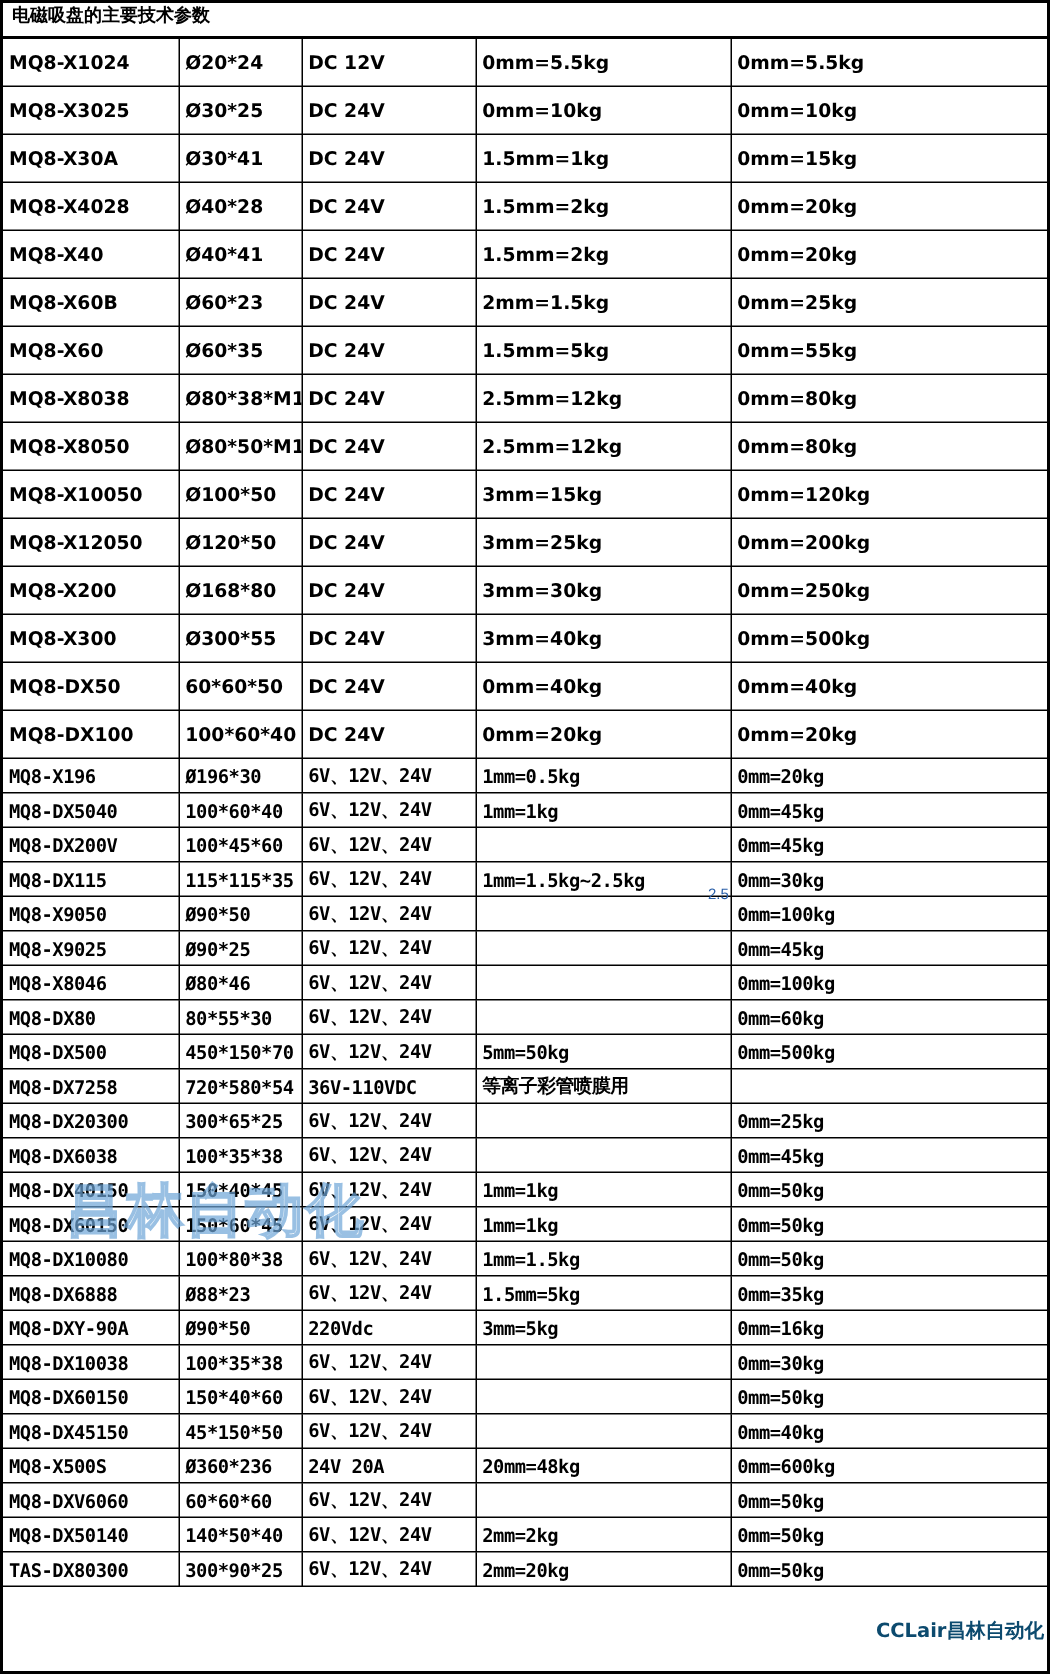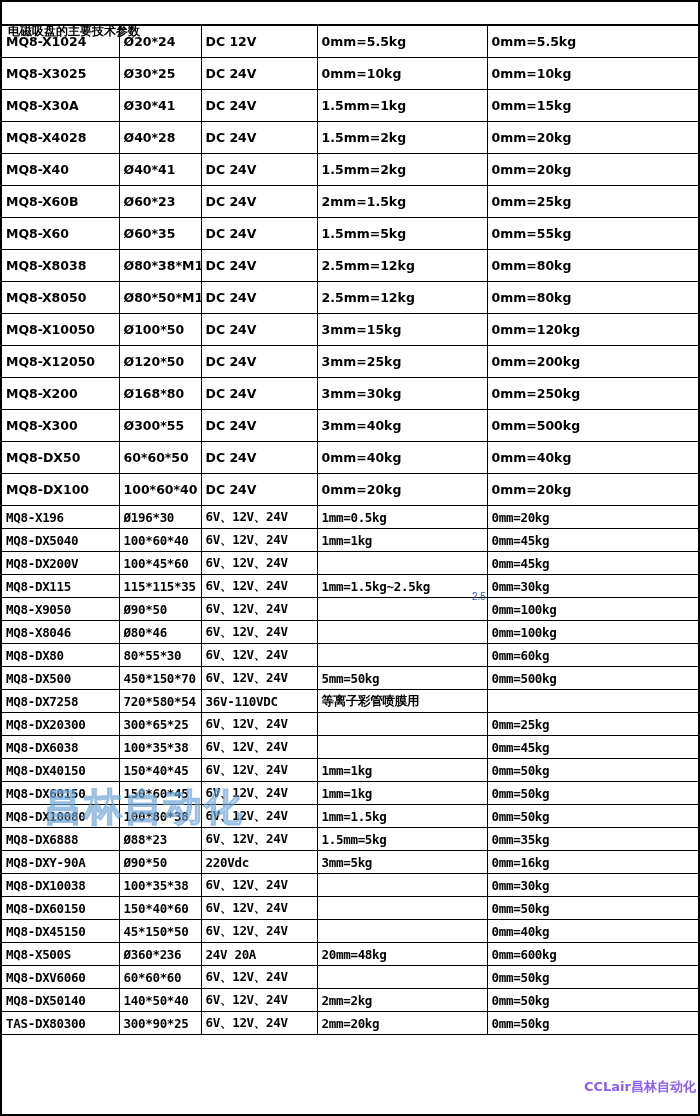--- a/index.html
+++ b/index.html
@@ -20,21 +20,21 @@
     width: 700px;
     height: 1116px;
     box-sizing: border-box;
     border: 2px solid #000;
     overflow: hidden;
   }
   .title-bar {
     height: 24px;
     box-sizing: border-box;
     border-bottom: 2px solid #000;
-    padding: 21px 6px 0 6px;
+    padding: 0 6px 0 6px;
     font-size: 12px;
     font-weight: bold;
     font-family: "DejaVu Sans", sans-serif;
     letter-spacing: 0px;
     white-space: nowrap;
   }
   table.spec {
     border-collapse: collapse;
     width: 100%;
     table-layout: fixed;
@@ -101,21 +101,21 @@
     -webkit-text-stroke: 1.3px rgba(110,165,215,0.7);
     white-space: nowrap;
   }
   .wm-corner {
     position: absolute;
     right: 6px;
     bottom: 22px;
     font-size: 13px;
     font-weight: bold;
     font-family: "DejaVu Sans", sans-serif;
-    color: #8b5cf6;
+    color: #0c4a6e;
     white-space: nowrap;
   }
   .wm-small {
     position: absolute;
     left: 470px;
     top: 589px;
     font-size: 10px;
     color: #2b60a8;
     font-family: Liberation Sans, sans-serif;
   }
@@ -270,20 +270,27 @@
           <td>0mm=30kg</td>
         </tr>
         <tr class="g2">
           <td>MQ8-X9050</td>
           <td>Ø90*50</td>
           <td>6V、12V、24V</td>
           <td></td>
           <td>0mm=100kg</td>
         </tr>
         <tr class="g2">
+          <td>MQ8-X9025</td>
+          <td>Ø90*25</td>
+          <td>6V、12V、24V</td>
+          <td></td>
+          <td>0mm=45kg</td>
+        </tr>
+        <tr class="g2">
           <td>MQ8-X8046</td>
           <td>Ø80*46</td>
           <td>6V、12V、24V</td>
           <td></td>
           <td>0mm=100kg</td>
         </tr>
         <tr class="g2">
           <td>MQ8-DX80</td>
           <td>80*55*30</td>
           <td>6V、12V、24V</td>

